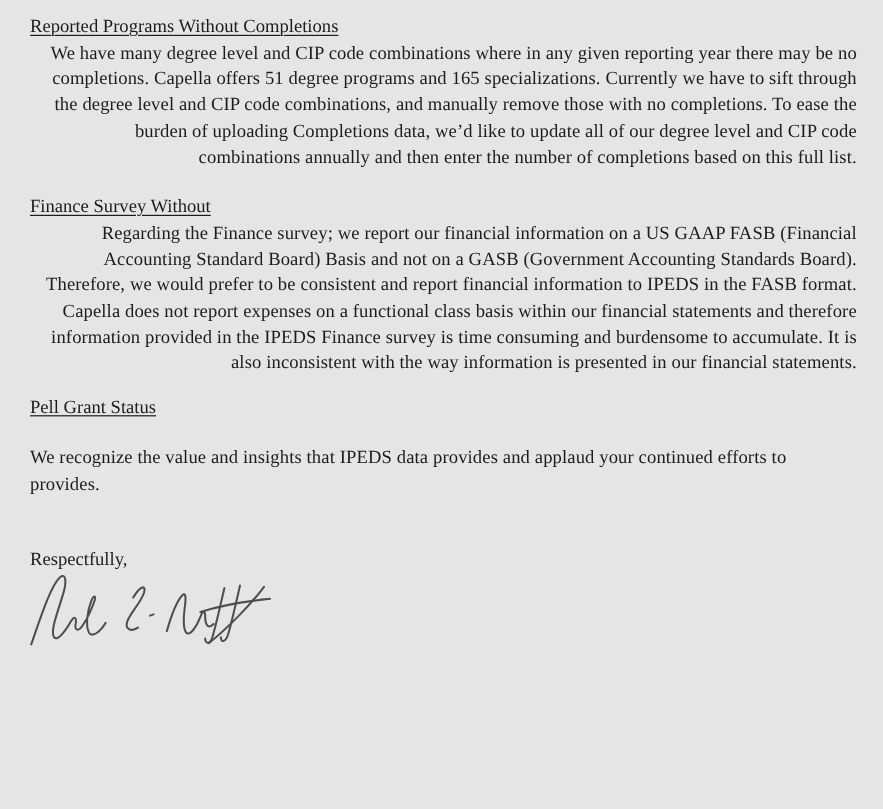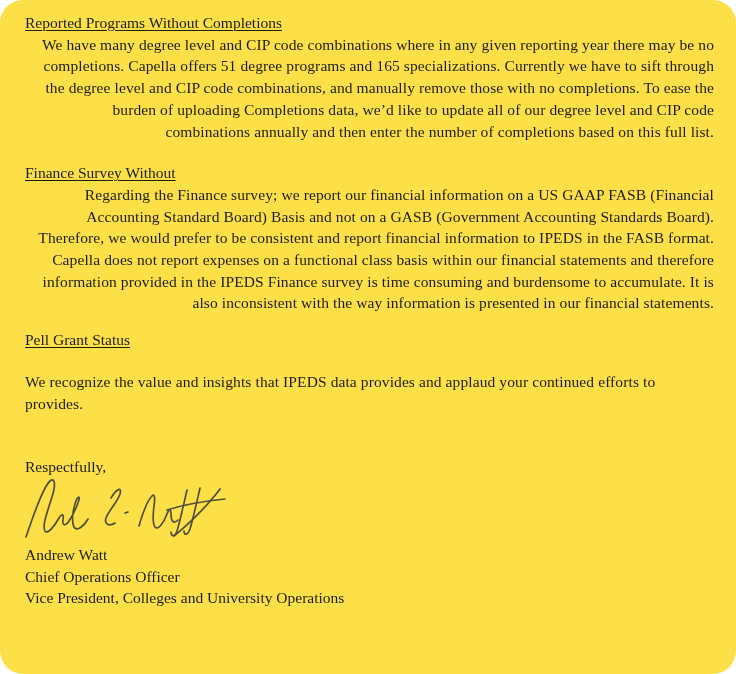--- a/index.html
+++ b/index.html
@@ -10,22 +10,21 @@
     font-family: "Liberation Serif", "DejaVu Serif", serif;
     font-size: 15.5px;
     line-height: 21.7px;
     color: #1c1c1c;
     overflow: hidden;
   }
   .page {
     width: 736px;
     height: 674px;
     padding: 12px 22px 0 25px;
-    background: #fde047;
-    border-radius: 23px;
+    background: #e5e5e5;
   }
   .section { margin-bottom: 20px; }
   .section:nth-of-type(2) { margin-bottom: 15px; }
   .section:nth-of-type(3) { }
   .section-heading {
     font-weight: normal;
     font-size: 15.5px;
     text-decoration: underline;
     text-underline-offset: 2px;
     text-decoration-thickness: 1px;
@@ -83,19 +82,14 @@
 
         <path d="M179,12 C176,25 172,43 169,53 C167,59 163,60 163,55"></path>
 
         <path d="M146,34 C162,29 184,25 204,23"></path>
 
         <path d="M153,60 C168,48 188,28 199,13"></path>
       </g>
     </svg>
   </div>
 
-  <div class="signoff">
-    <div>Andrew Watt</div>
-    <div>Chief Operations Officer</div>
-    <div>Vice President, Colleges and University Operations</div>
-  </div>
 
 </div>
 
 </body></html>

